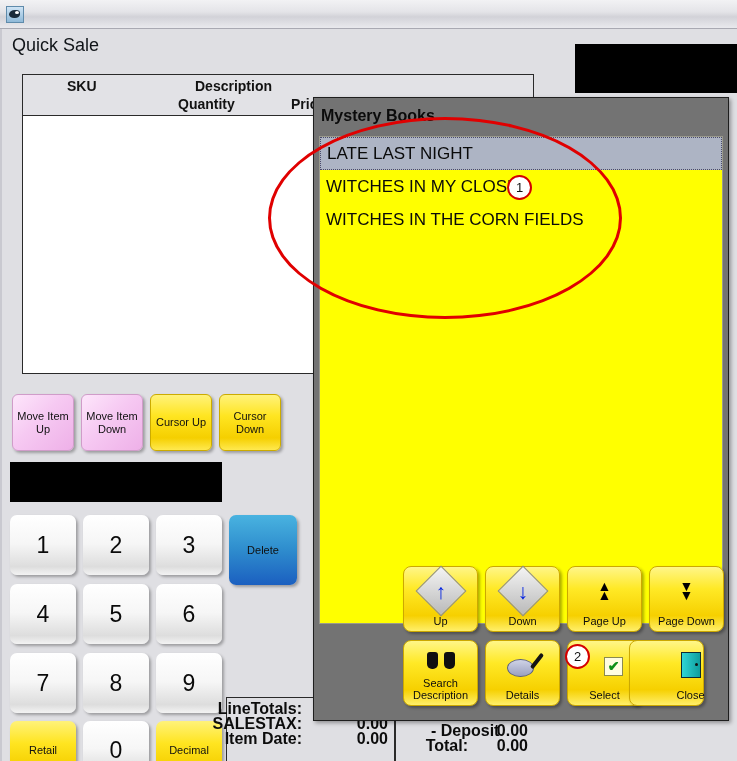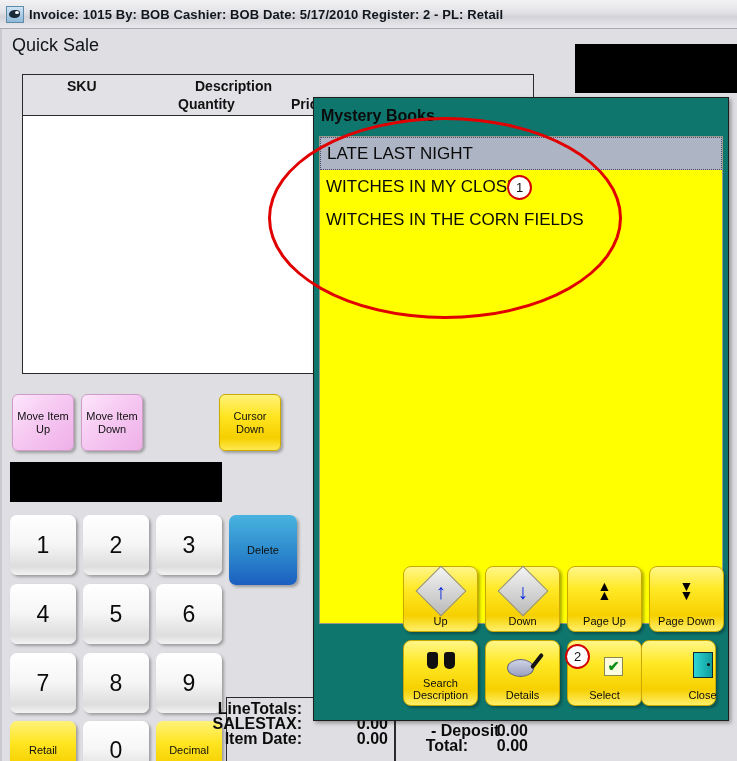--- a/index.html
+++ b/index.html
@@ -219,21 +219,21 @@
   #totals-left .rows { padding-top: 2px; }
   #totals-right .rows { padding-top: 3px; margin-left: 29px; }
   #totals-right .tot-label { right: 86px; }
   #totals-right .tot-value { right: 26px; }
   #totals-right .tot-label.lbl-left { right: auto; left: 6px; }
 
   
   #book-dialog {
     position: absolute; left: 311px; top: 68px;
     width: 416px; height: 624px;
-    background: #0f766e;
+    background: #737373;
     border: 1px solid #1e1e1e;
     box-shadow: 2px 2px 4px rgba(0,0,0,0.35);
     box-sizing: border-box;
   }
   #dialog-title {
     position: absolute; left: 7px; top: 9px;
     font-size: 16px; font-weight: bold; color: #0b0b0b;
   }
   #book-list {
     position: absolute; left: 5px; top: 38px;
@@ -281,21 +281,21 @@
     display: flex; align-items: center; justify-content: center;
     width: 100%;
   }
   #btn-up        { left: 89px;  top: 468px; }
   #btn-down      { left: 171px; top: 468px; }
   #btn-pageup    { left: 253px; top: 468px; }
   #btn-pagedown  { left: 335px; top: 468px; }
   #btn-search    { left: 89px;  top: 542px; }
   #btn-details   { left: 171px; top: 542px; }
   #btn-select    { left: 253px; top: 542px; }
-  #btn-close     { left: 327px; top: 542px; padding-left: 48px; }
+  #btn-close     { left: 315px; top: 542px; padding-left: 48px; }
 
   .diamond-ico {
     width: 34px; height: 34px;
     background: linear-gradient(135deg,#f4f4f4,#b9b9b9);
     border: 1px solid #8d8d8d;
     transform: rotate(45deg);
     display: flex; align-items: center; justify-content: center;
   }
   .diamond-ico > i {
     transform: rotate(-45deg);
@@ -383,21 +383,20 @@
     width: 3px; height: 3px; background: #101010; border-radius: 50%;
   }
 </style>
 </head>
 <body>
 
 <div id="app-window">
 
   <div id="titlebar">
     <div id="title-icon"></div>
-    <div id="title-text">Invoice: 1015  By: BOB  Cashier: BOB   Date:  5/17/2010  Register: 2 - PL: Retail</div>
   </div>
 
   <div id="client">
 
     <div id="page-title">Quick Sale</div>
 
     <div id="top-black-display"></div>
 
     <div id="item-grid">
       <div id="grid-header">
@@ -412,20 +411,23 @@
     <div id="grid-scroll-up">
         <span>^</span>
       </div>
 
     <div class="btn3d btn-pink" id="move-item-up">
       <span>Move Item Up</span>
     </div>
     <div class="btn3d btn-pink" id="move-item-down">
       <span>Move Item Down</span>
     </div>
+    <div class="btn3d btn-yellow" id="cursor-up">
+      <span>Cursor Up</span>
+    </div>
     <div class="btn3d btn-yellow" id="cursor-down">
       <span>Cursor Down</span>
     </div>
 
     <div id="entry-display"></div>
 
     <div class="key btn-white key-num" id="key-1">
         <span>1</span>
       </div>
     <div class="key btn-white key-num" id="key-2">

